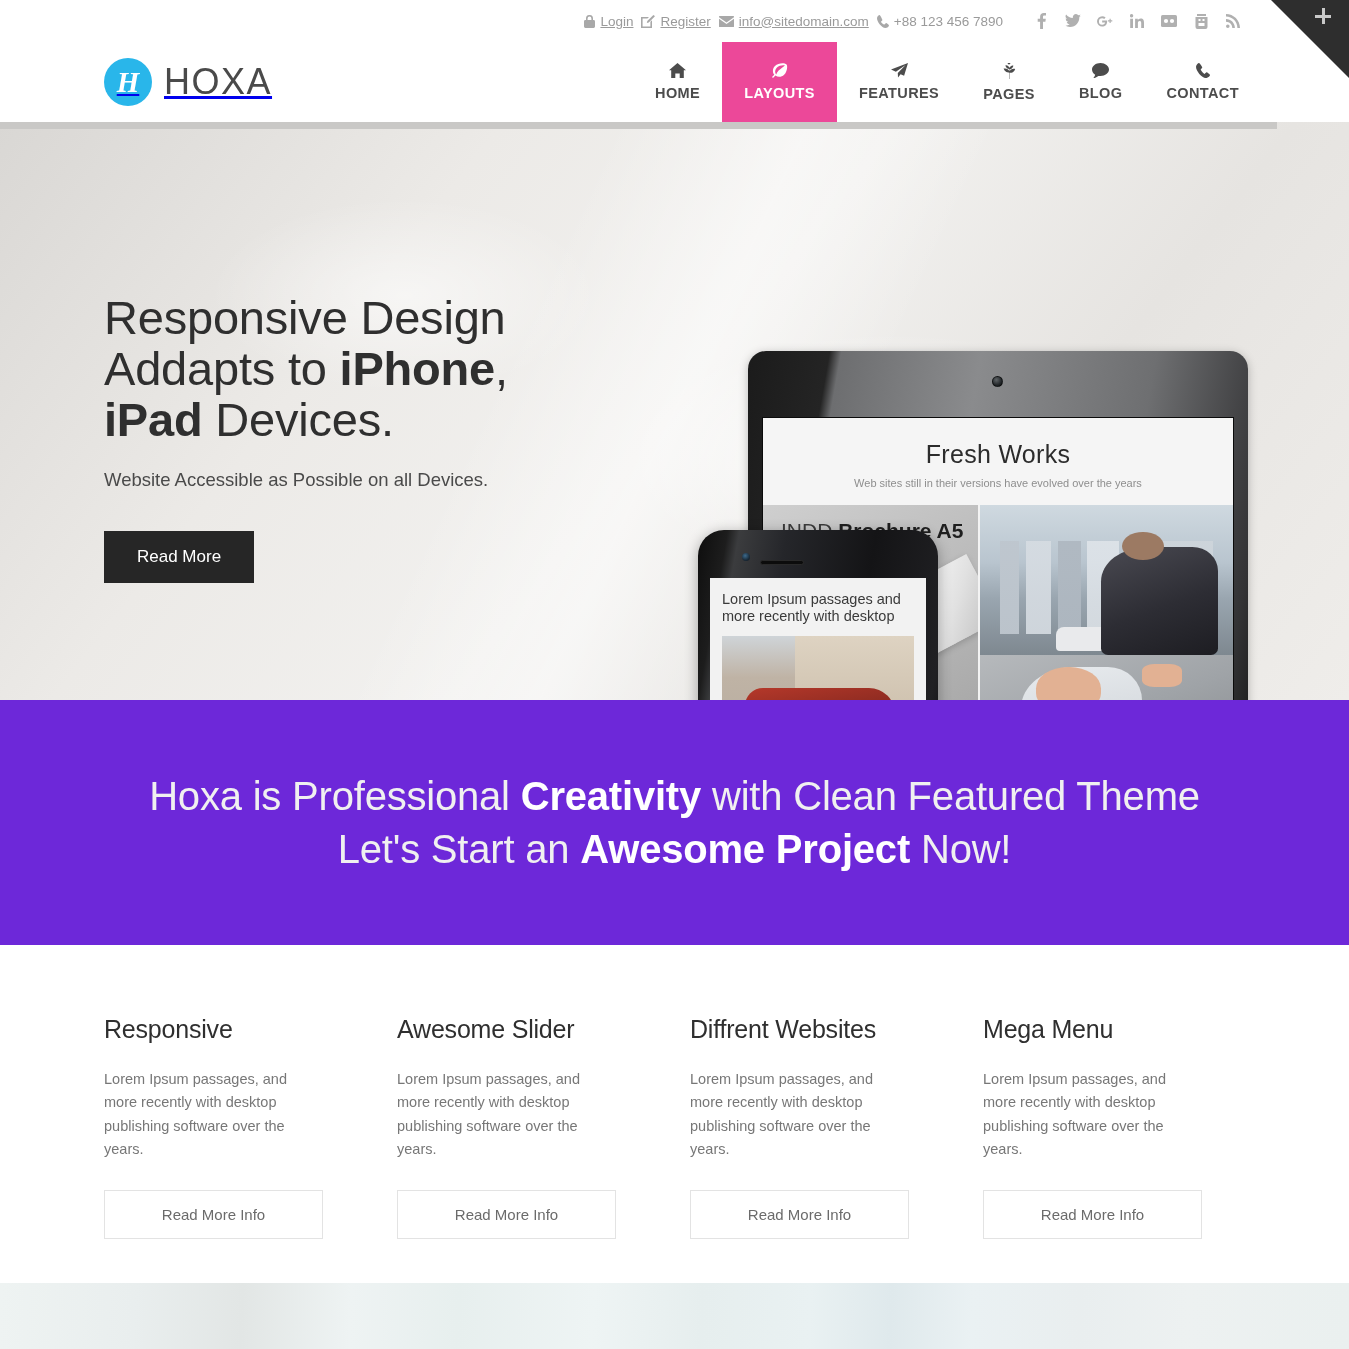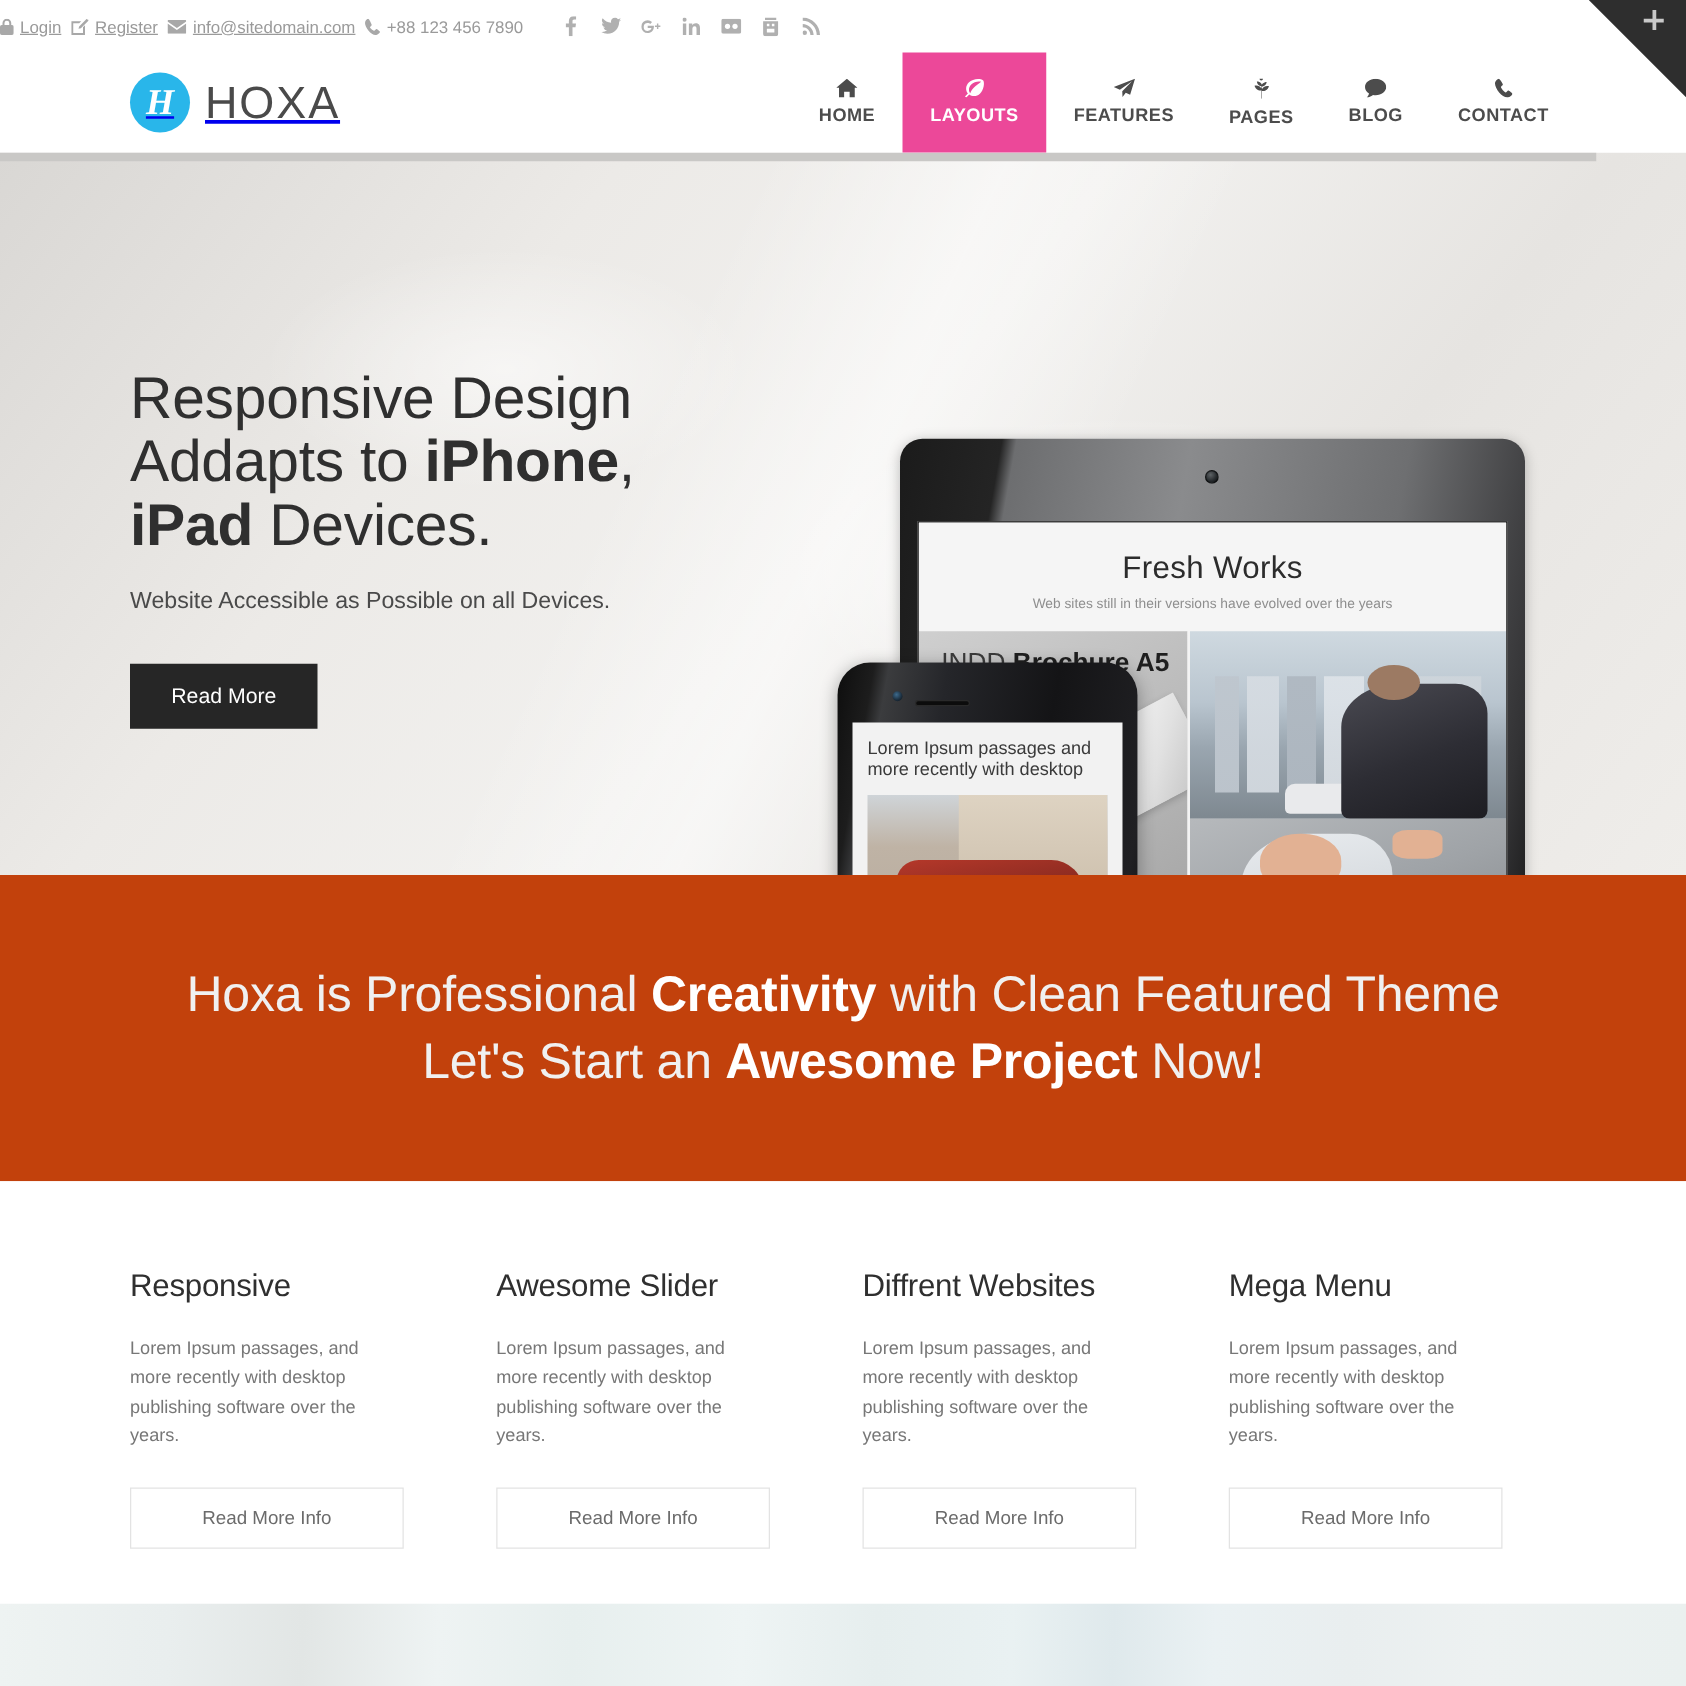--- a/index.html
+++ b/index.html
@@ -10,20 +10,21 @@
     font-family: "Liberation Sans", sans-serif;
     background: #ffffff;
   }
   .page { position: relative; width: 1349px; height: 1349px; overflow: hidden; }
 
   
   .topbar {
     height: 42px;
     display: flex;
     align-items: center;
+    justify-content: flex-end;
     padding-right: 108px;
     background: #ffffff;
     font-size: 13.5px;
     color: #9a9a9a;
   }
   .topbar .tb-item {
     display: flex;
     align-items: center;
     gap: 5px;
     margin-left: 8px;
@@ -151,21 +152,21 @@
     background: #262626;
     color: #ffffff;
     font-size: 17px;
     padding: 16px 33px;
     border: none;
     cursor: pointer;
     font-family: "Liberation Sans", sans-serif;
   }
 
   
-  .devices { position: absolute; left: 660px; top: 0; width: 650px; height: 420px; z-index: 4; }
+  .devices { position: absolute; left: 688px; top: 0; width: 650px; height: 420px; z-index: 4; }
 
   .ipad {
     position: absolute; left: 60px; top: 229px;
     width: 500px; height: 480px;
     background: linear-gradient(100deg, #1b1b1b 0%, #242424 14%, #6d6e70 16%, #8a8b8d 40%, #6e6f71 70%, #333335 92%, #121212 100%);
     border-radius: 18px 18px 4px 4px;
     box-shadow: 0 2px 10px rgba(0,0,0,0.25);
     overflow: hidden;
   }
   .ipad-cam {
@@ -309,21 +310,21 @@
   .iph-photo:after {
     content: "";
     position: absolute; left: 12%; bottom: 12%;
     width: 78%; height: 38%;
     background: linear-gradient(170deg, #b5382a 0%, #8d2b21 60%, #6d2019 100%);
     border-radius: 18px 26px 6px 6px;
   }
 
   
   .cta {
-    background: #c2410c;
+    background: #6d28d9;
     height: 245px;
     display: flex; flex-direction: column;
     align-items: center; justify-content: center;
     text-align: center;
   }
   .cta-line {
     color: #f0f0f0;
     font-size: 40px;
     font-weight: 300;
     line-height: 1.32;

